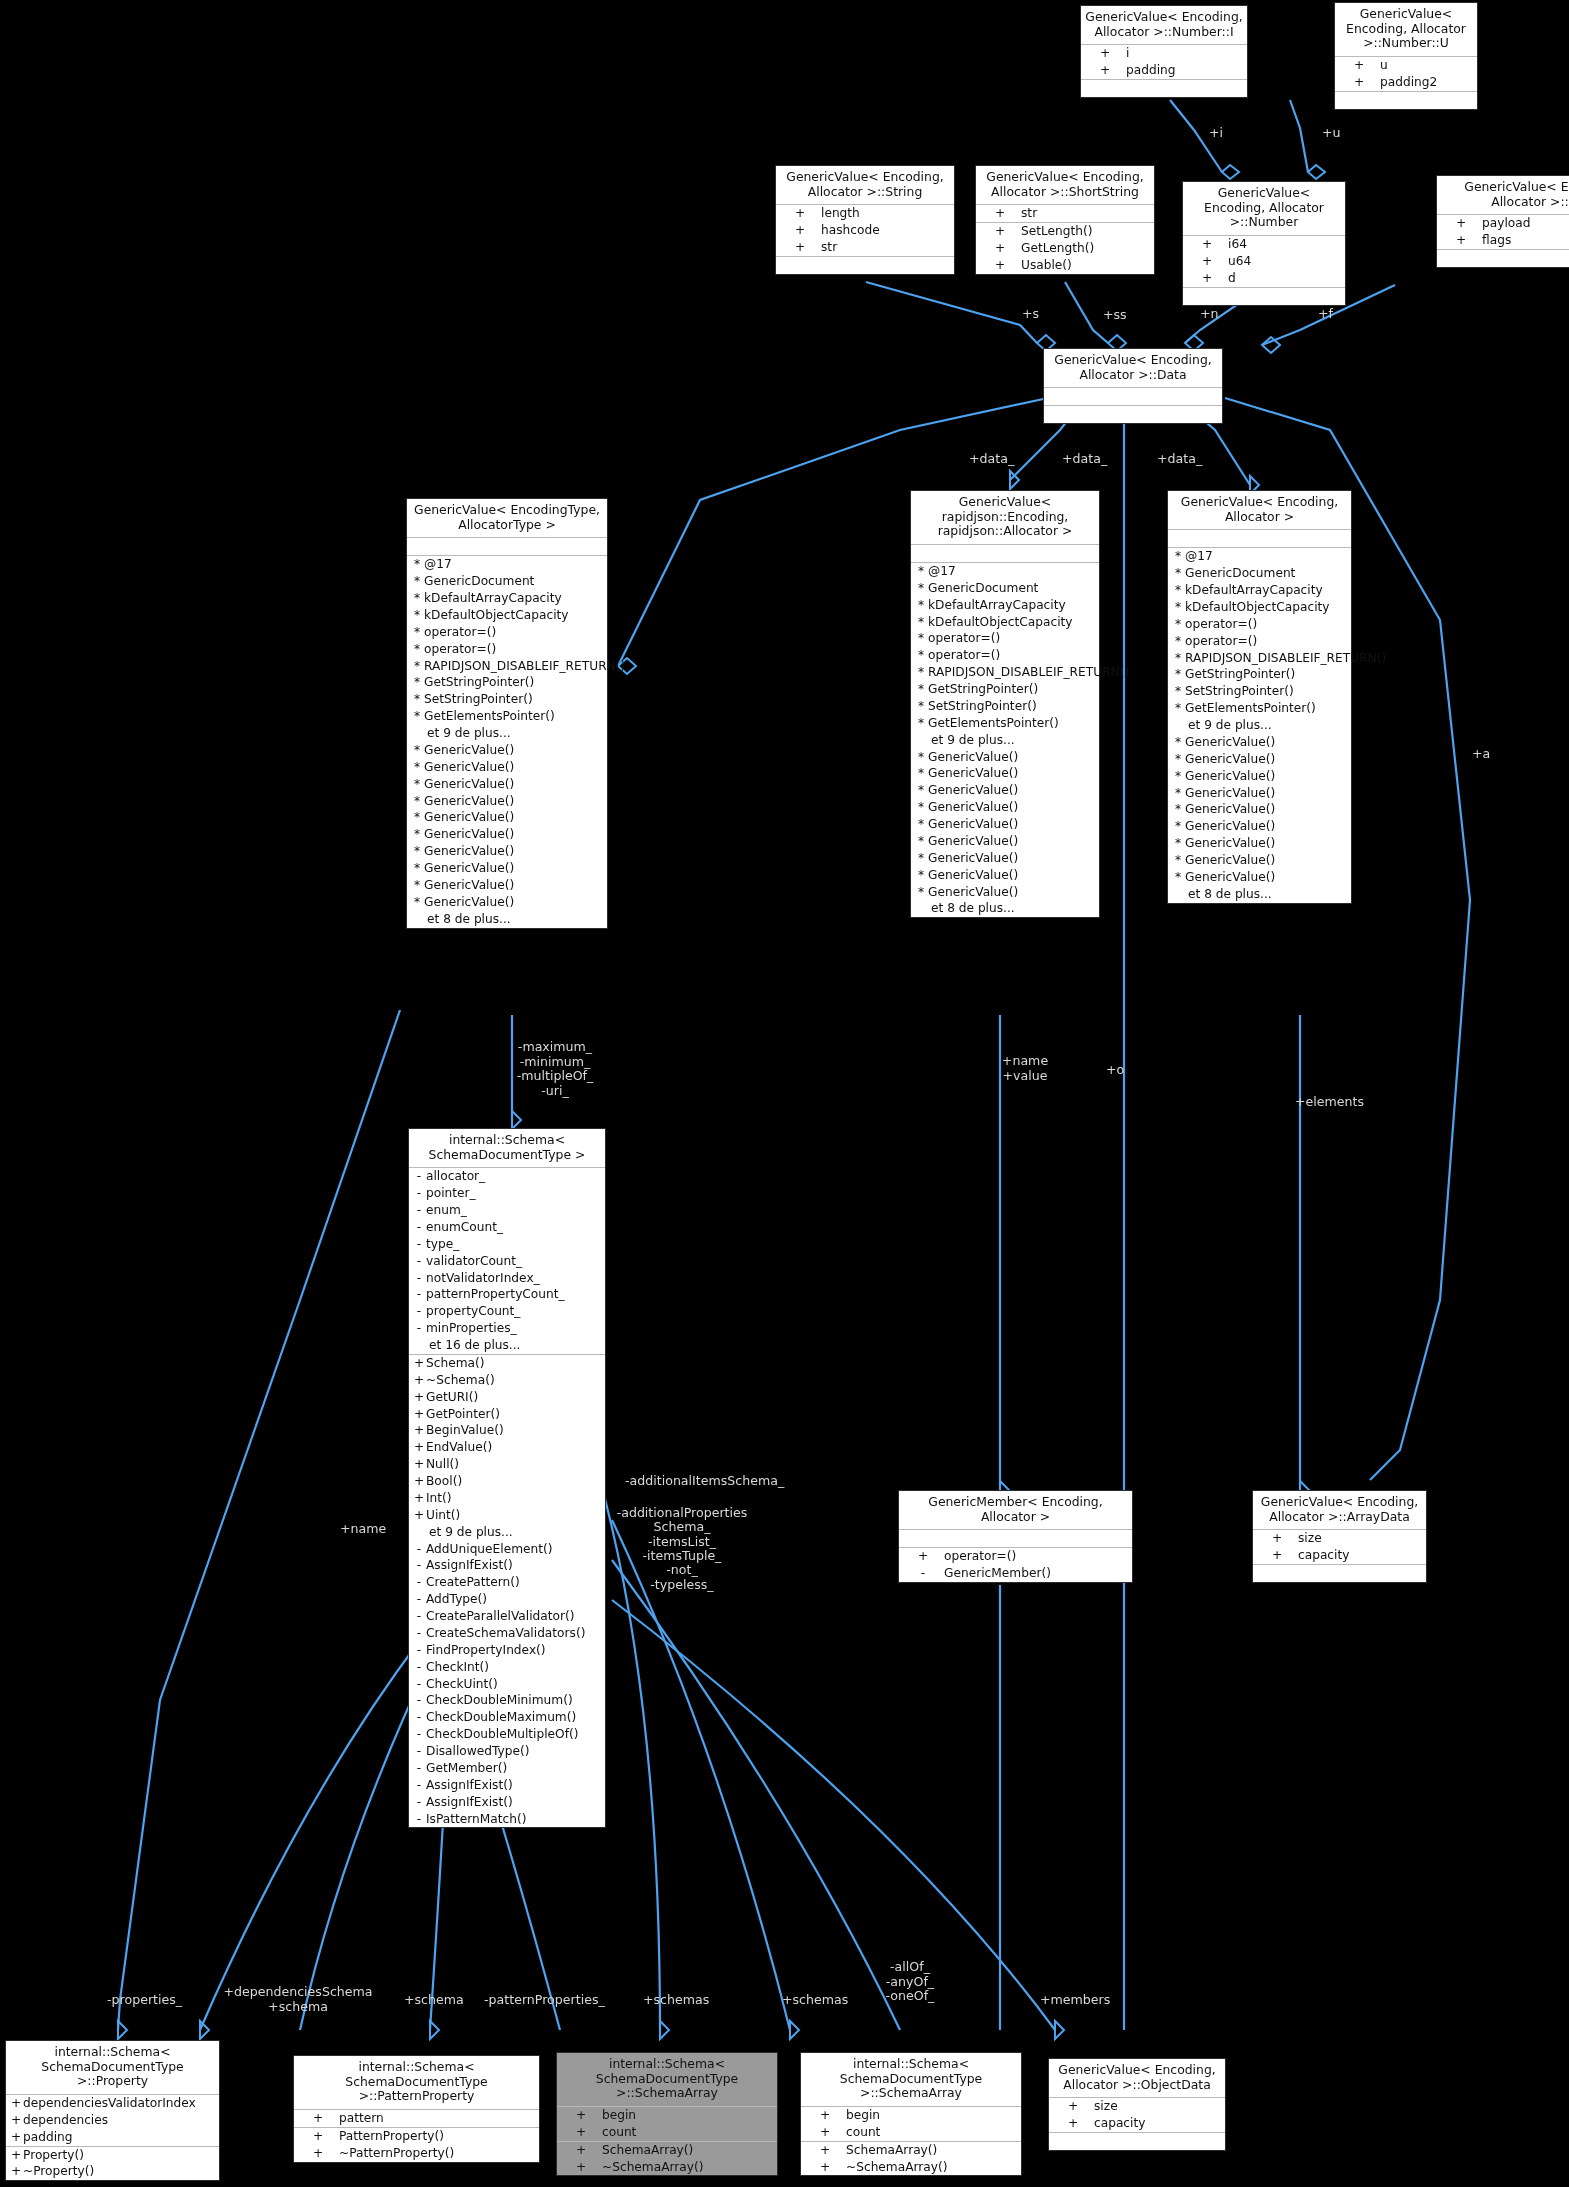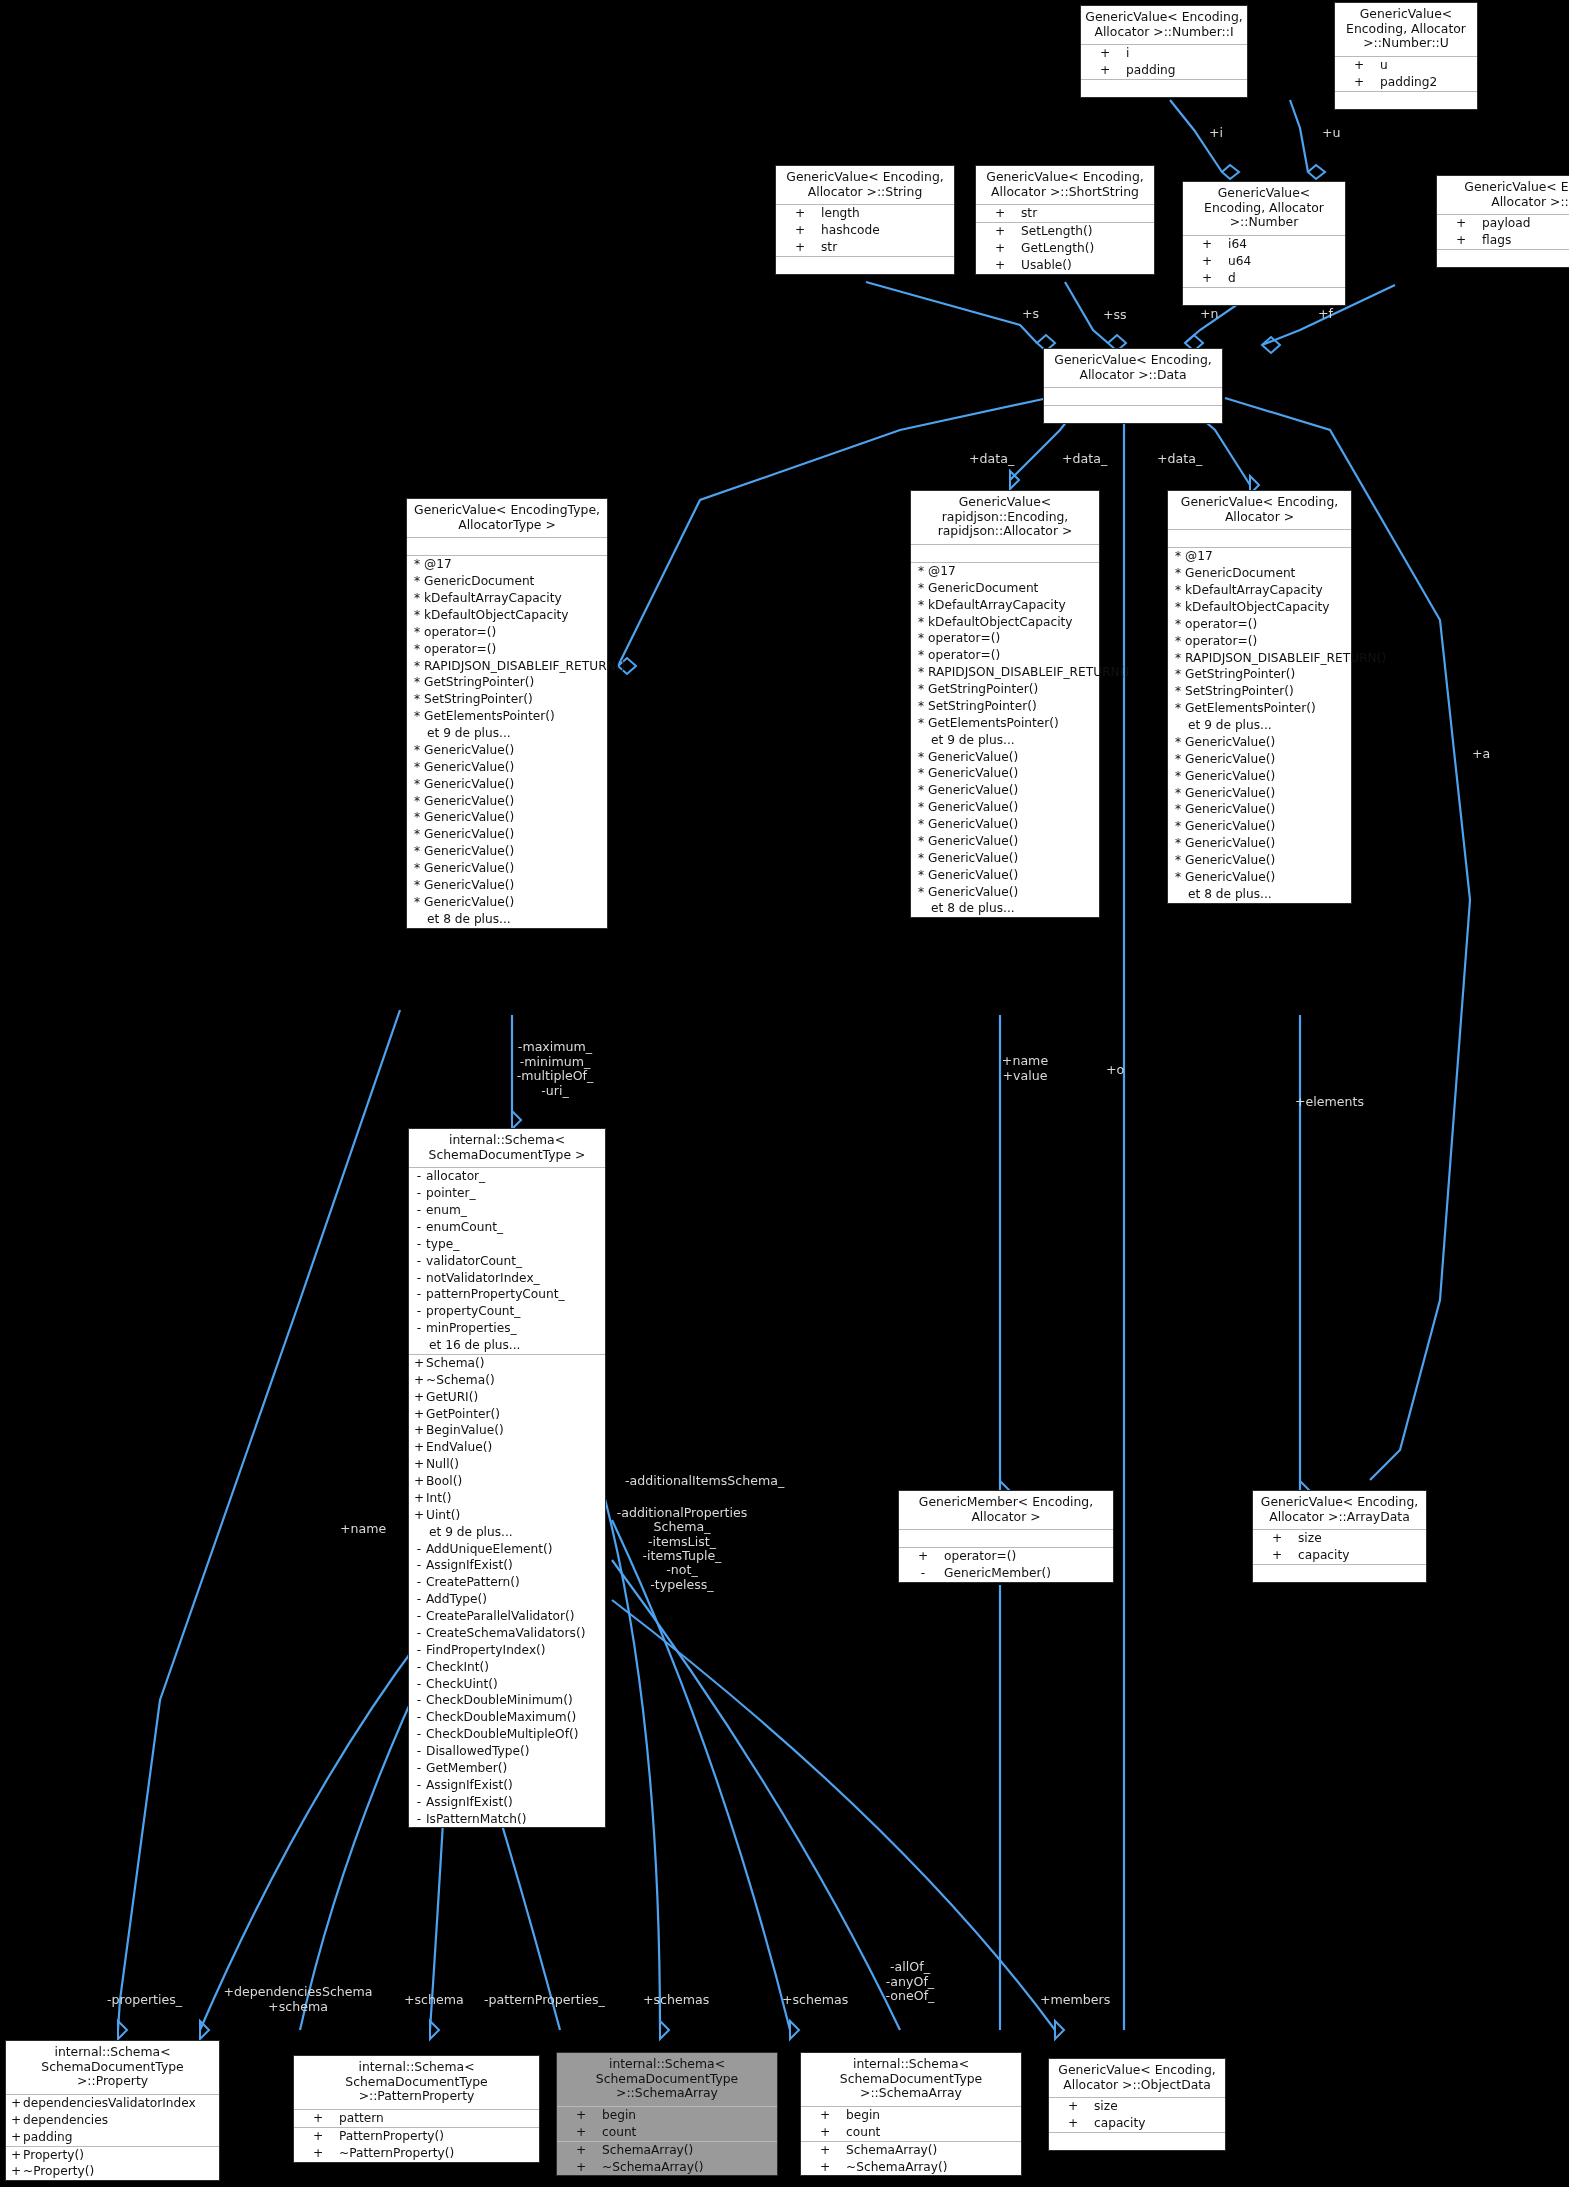--- a/index.html
+++ b/index.html
@@ -618,21 +618,21 @@
           <span class="vis">-</span>
           <span class="nm">AssignIfExist()</span>
         </div>
       <div class="row">
           <span class="vis">-</span>
           <span class="nm">IsPatternMatch()</span>
         </div>
     </div>
   </div>
 
-  <div class="node ctr" style="left:898px;top:1490px;width:216px;">
+  <div class="node ctr" style="left:898px;top:1490px;width:235px;">
     <div class="ntitle">GenericMember&lt; Encoding, Allocator &gt;</div>
     <div class="sec empty"></div>
     <div class="sec">
       <div class="row">
           <span class="vis">+</span>
           <span class="nm">operator=()</span>
         </div>
       <div class="row">
           <span class="vis">-</span>
           <span class="nm">GenericMember()</span>

